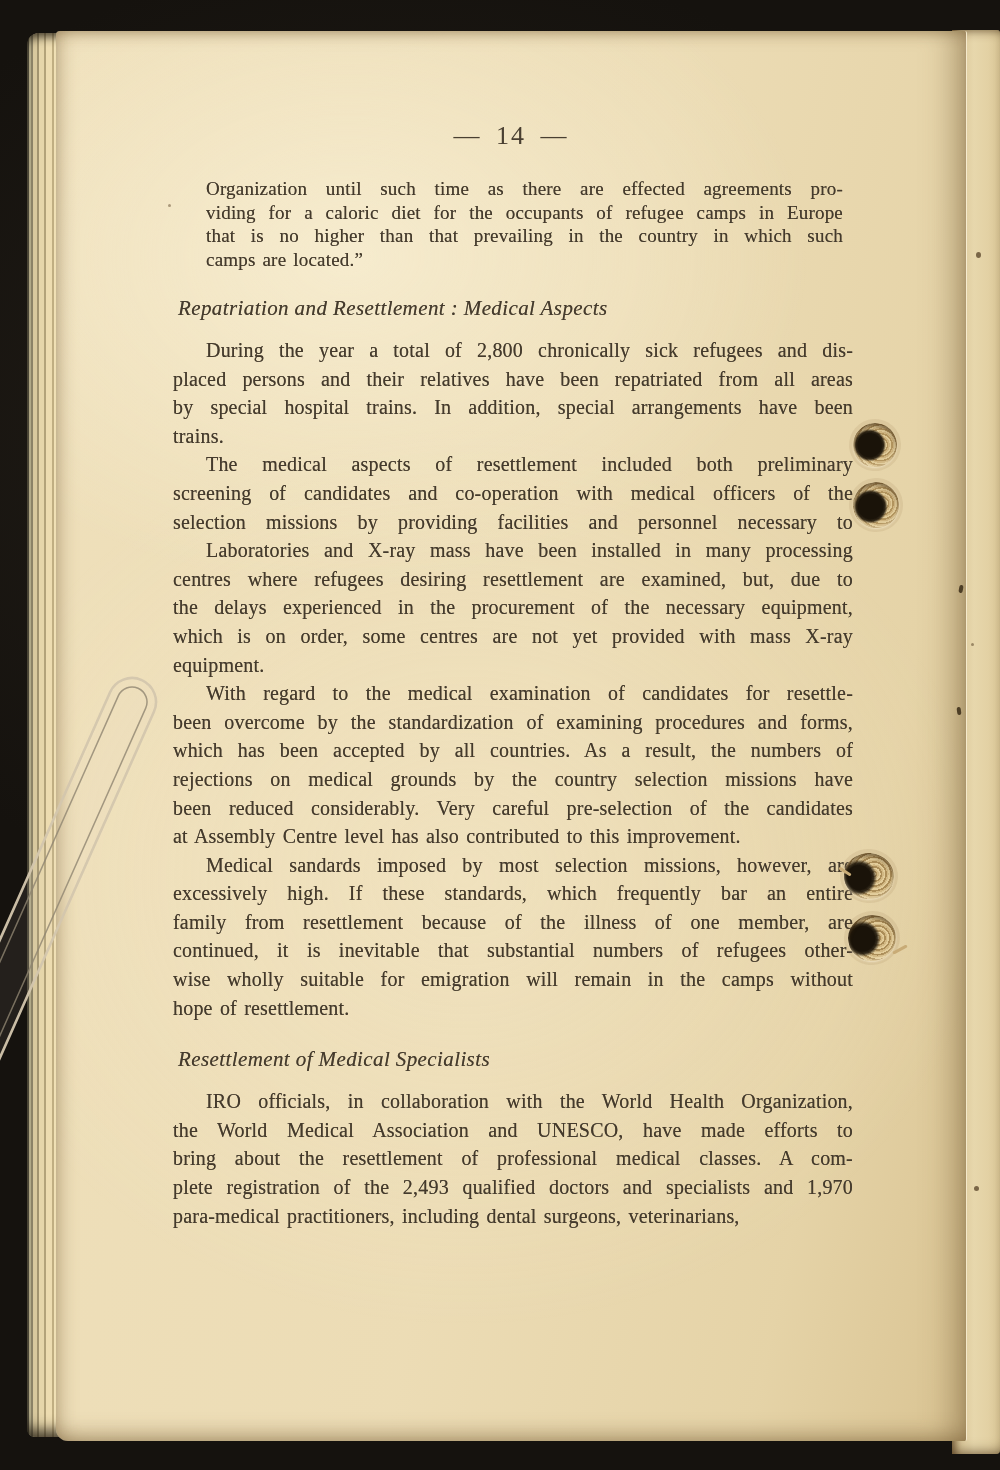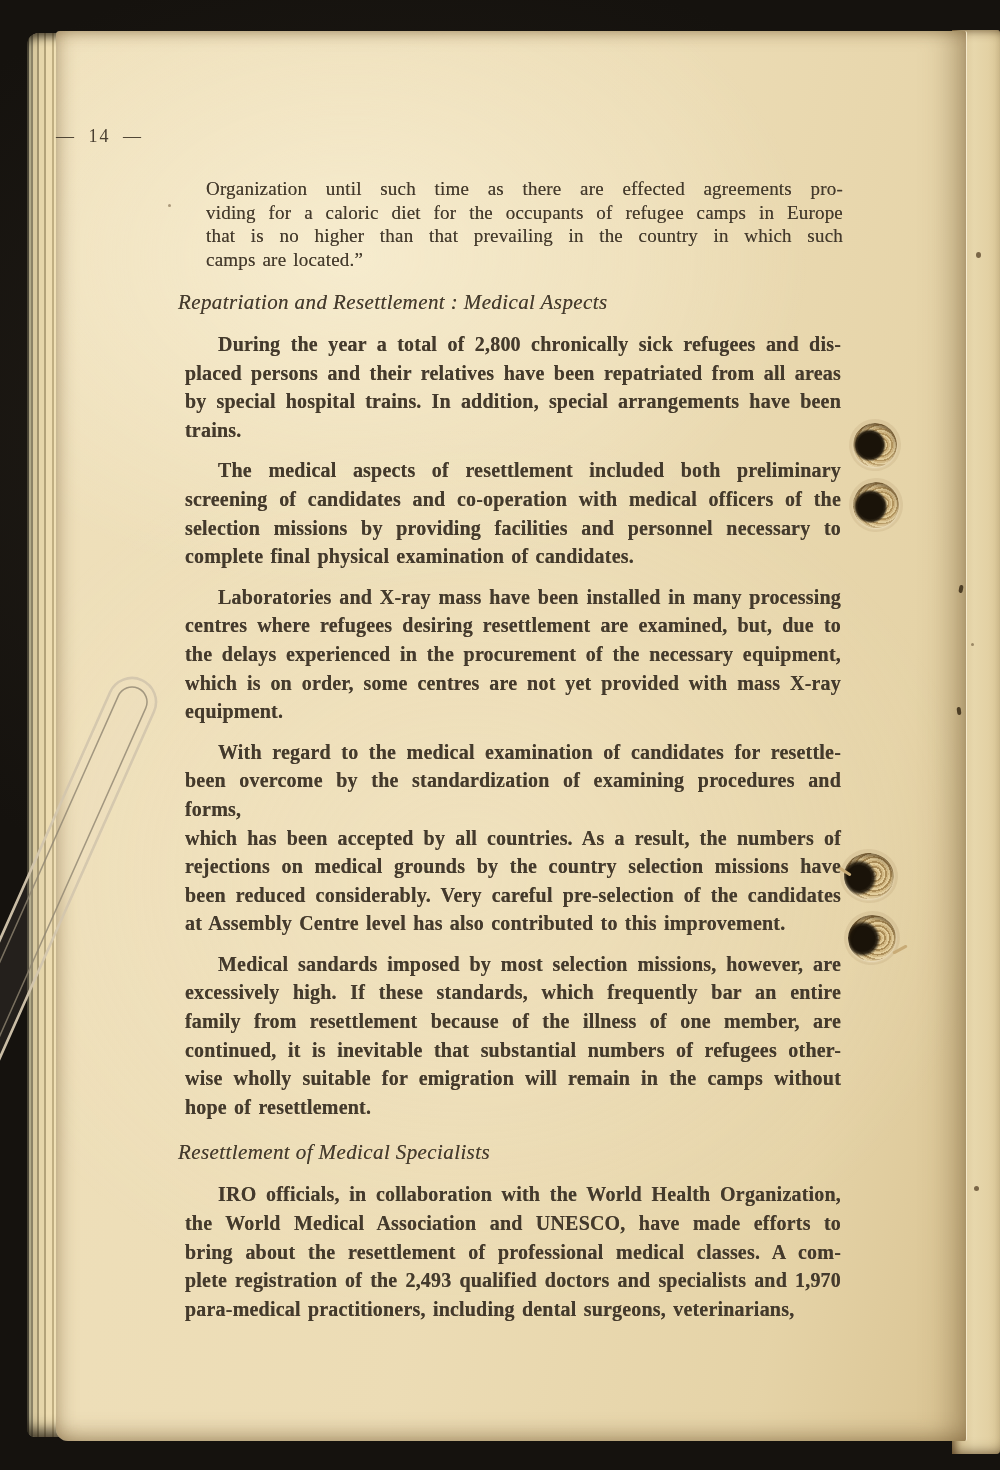--- a/index.html
+++ b/index.html
@@ -36,33 +36,33 @@
       linear-gradient(102deg,#efe0bb 0%,#ecdcb5 52%,#e5d3a7 82%,#d9c392 100%);
     border-radius:4px 2px 2px 12px;
     border-right:1px solid rgba(250,241,216,.55);
     box-shadow:
       inset 0 11px 14px -10px rgba(118,92,52,.55),
       inset 0 -17px 20px -12px rgba(118,92,52,.5),
       inset -28px 0 32px -18px rgba(108,82,44,.5),
       inset 16px 0 18px -12px rgba(128,102,62,.38);
   }
   .page-number{
-    margin-top:92px;font-size:18px;line-height:26px;
+    margin-top:92px;text-align:center;font-size:26px;line-height:26px;
     color:#493f31;letter-spacing:2px;word-spacing:6px;
   }
   .page-text{
     padding:0 113px 0 117px;color:#443a2c;font-size:20px;letter-spacing:.2px;
     text-shadow:0 0 .5px rgba(62,52,38,.65);
   }
   .line{text-align:justify;text-align-last:justify;word-spacing:2px;}
   .line.last{text-align-last:left;}
   .paragraph .line.first{padding-left:33px;}
   .quote{margin:28px 10px 0 33px;font-size:19px;line-height:23.5px;}
-  .heading{margin:18px 0 15px 5px;font-style:italic;font-size:21px;line-height:26px;letter-spacing:.4px;color:#453b2d;}
-  .paragraph{line-height:28.6px;margin:12px;font-weight:bold;}
+  .heading{margin:24px 0 15px 5px;font-style:italic;font-size:21px;line-height:26px;letter-spacing:.4px;color:#453b2d;}
+  .paragraph{line-height:28.6px;margin:0;}
   
   .hole{
     position:absolute;border-radius:50%;
     background:
       radial-gradient(circle at 38% 52%, #1a1309 0 33%, rgba(26,19,9,.88) 39%, rgba(26,19,9,0) 46%),
       repeating-radial-gradient(circle at 63% 48%, #dfc997 0 1.5px, #b2945e 1.5px 3px, #cfb480 3px 4.5px);
     box-shadow:
       inset 0 3px 4px rgba(62,42,16,.65),
       inset 0 -2px 3px rgba(255,244,214,.4),
       0 1px 2px rgba(255,246,222,.55),
@@ -114,21 +114,20 @@
         <div class="paragraph">
           <div class="line first">During the year a total of 2,800 chronically sick refugees and dis-</div>
           <div class="line">placed persons and their relatives have been repatriated from all areas</div>
           <div class="line">by special hospital trains. In addition, special arrangements have been</div>
           <div class="line last">trains.</div>
         </div>
         <div class="paragraph">
           <div class="line first">The medical aspects of resettlement included both preliminary</div>
           <div class="line">screening of candidates and co-operation with medical officers of the</div>
           <div class="line">selection missions by providing facilities and personnel necessary to</div>
-          <div class="line last">complete final physical examination of candidates.</div>
         </div>
         <div class="paragraph">
           <div class="line first">Laboratories and X-ray mass have been installed in many processing</div>
           <div class="line">centres where refugees desiring resettlement are examined, but, due to</div>
           <div class="line">the delays experienced in the procurement of the necessary equipment,</div>
           <div class="line">which is on order, some centres are not yet provided with mass X-ray</div>
           <div class="line last">equipment.</div>
         </div>
         <div class="paragraph">
           <div class="line first">With regard to the medical examination of candidates for resettle-</div>

